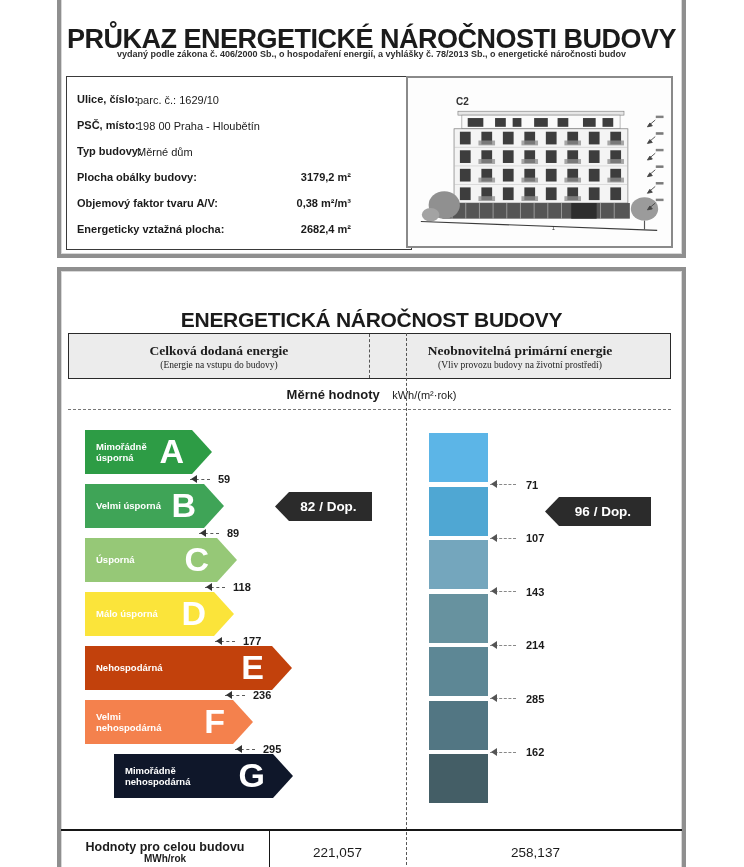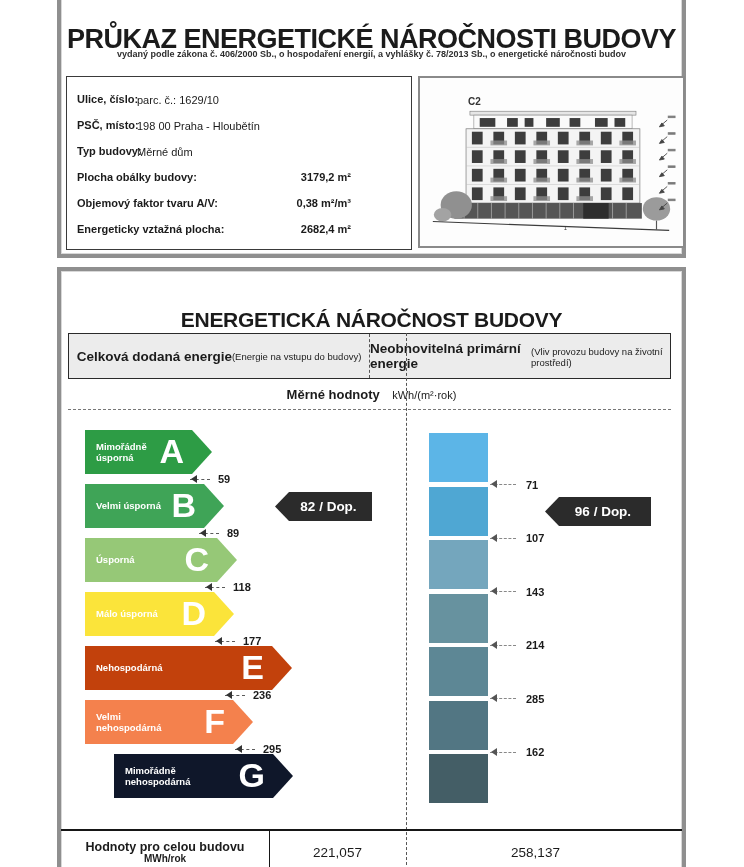--- a/index.html
+++ b/index.html
@@ -29,35 +29,35 @@
   .info-box{
     position:absolute;left:5px;top:78px;width:346px;height:174px;
     border:1px solid #3a3a3a;box-sizing:border-box;padding:12px 8px 0 8px;
   }
   .info-row{position:relative;height:26px;font-size:11px;}
   .info-row .lbl{position:absolute;left:2px;top:4px;font-weight:bold;}
   .info-row .val{position:absolute;left:62px;top:5px;}
   .info-row.val-right .val{left:auto;right:52px;top:4px;font-weight:bold;}
   .img-box{
     position:absolute;left:345px;top:78px;width:267px;height:172px;
-    border:2px solid #8a8a8a;box-sizing:border-box;background:#fdfdfd;margin-left:12px;
+    border:2px solid #8a8a8a;box-sizing:border-box;background:#fdfdfd;
   }
   .img-box .c2{position:absolute;left:48px;top:18px;font-size:10px;font-weight:bold;color:#333;}
 
   
   .p2-title{
     position:absolute;top:20px;left:0;width:100%;text-align:center;
     font-size:21px;font-weight:bold;letter-spacing:-0.3px;
   }
   .band{
     position:absolute;left:7px;top:62px;width:603px;height:46px;
     background:#ececec;border:1.5px solid #2a2a2a;box-sizing:border-box;
     display:flex;
   }
-  .band-col{flex:1;display:flex;flex-direction:row;justify-content:center;align-items:center;}
+  .band-col{flex:1;display:flex;flex-direction:column;justify-content:center;align-items:center;font-family:Liberation Serif, serif;}
   .band-col:first-child{border-right:1px dashed #555;}
   .band-title{font-size:13.5px;font-weight:bold;}
   .band-sub{font-size:9.5px;margin-top:1px;}
   .units-line{position:absolute;top:114px;left:0;width:100%;text-align:center;}
   .units-bold{font-size:13px;font-weight:bold;}
   .units-norm{font-size:11px;margin-left:8px;}
   .dashed-h{position:absolute;left:7px;top:138px;width:603px;border-top:1px dashed #777;}
   .dashed-v{position:absolute;left:345px;top:62px;bottom:0;border-left:1px dashed #555;}
 
   

